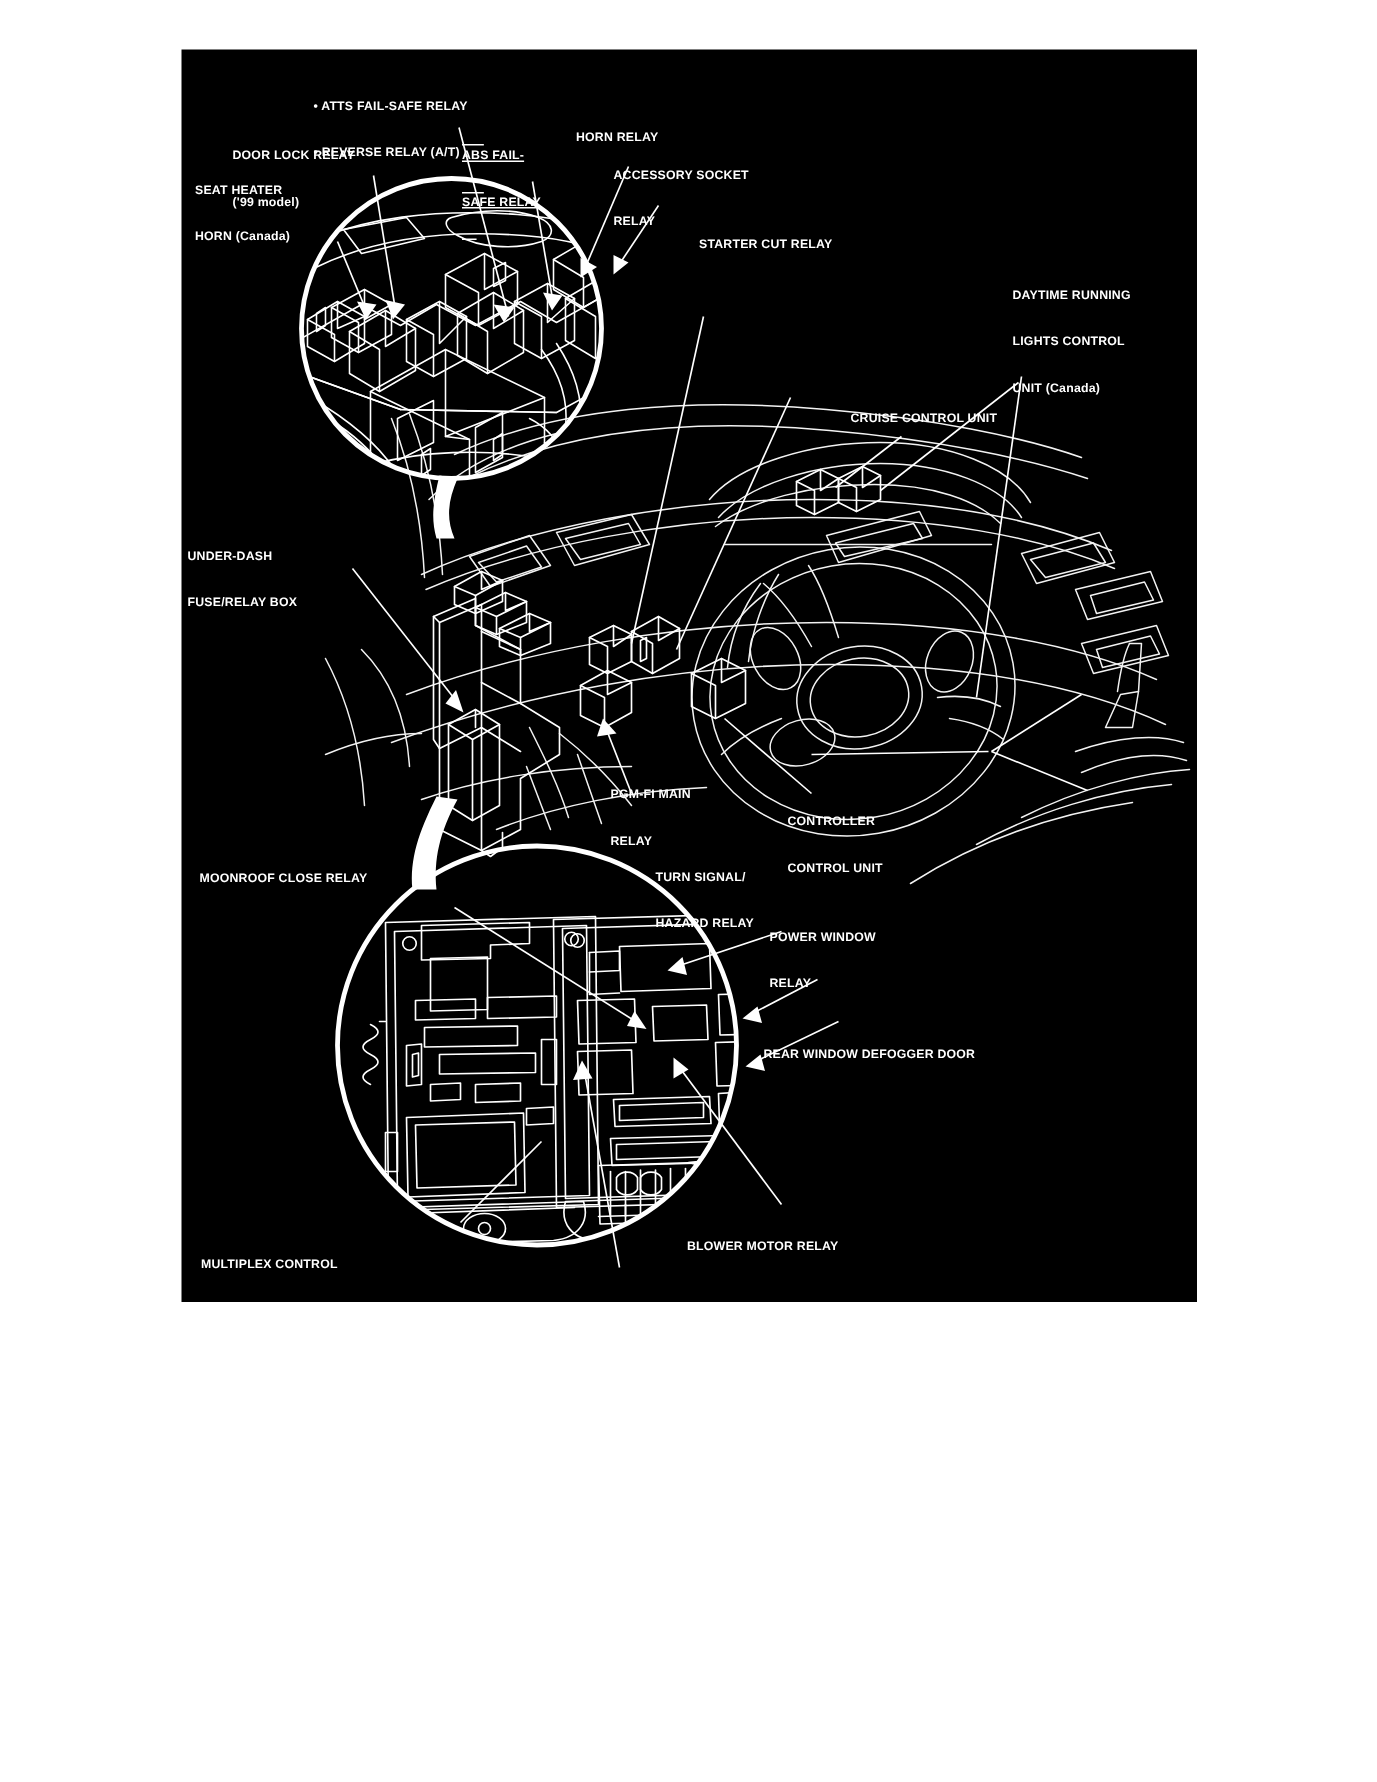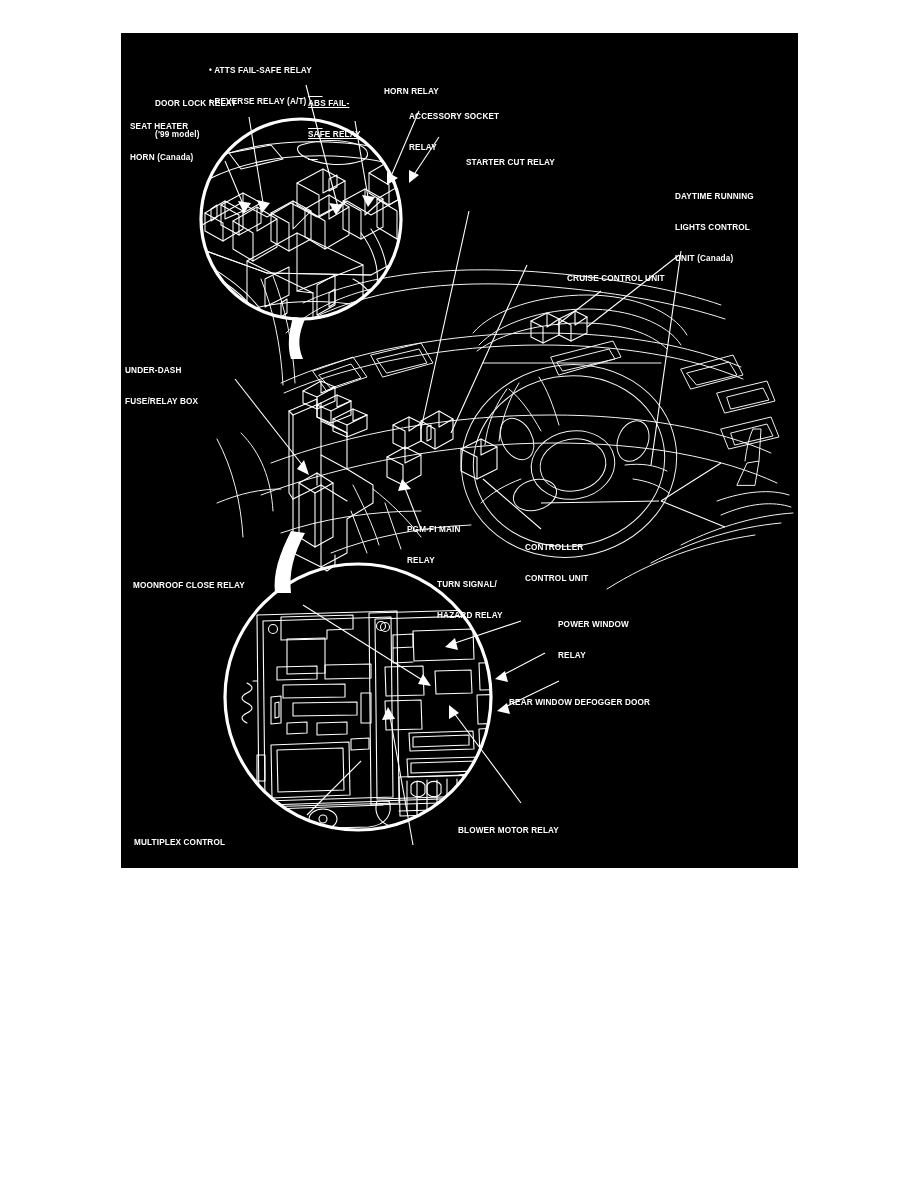--- a/index.html
+++ b/index.html
@@ -546,21 +546,21 @@
 
     <div class="callout" style="left:12px; top:527px;">
       <span class="bullet-line">MOONROOF CLOSE RELAY</span>
     </div>
 
     <div class="callout" style="left:316px; top:526px;">
       <span class="bullet-line">TURN SIGNAL/</span>
       <span class="bullet-line">HAZARD RELAY</span>
     </div>
 
-    <div class="callout" style="left:392px; top:566px;margin-left:45px;">
+    <div class="callout" style="left:392px; top:566px;">
       <span class="bullet-line">POWER WINDOW</span>
       <span class="bullet-line">RELAY</span>
     </div>
 
     <div class="callout" style="left:388px; top:644px;">
       <span class="bullet-line">REAR WINDOW DEFOGGER DOOR</span>
     </div>
 
     <div class="callout" style="left:337px; top:772px;">
       <span class="bullet-line">BLOWER MOTOR RELAY</span>

